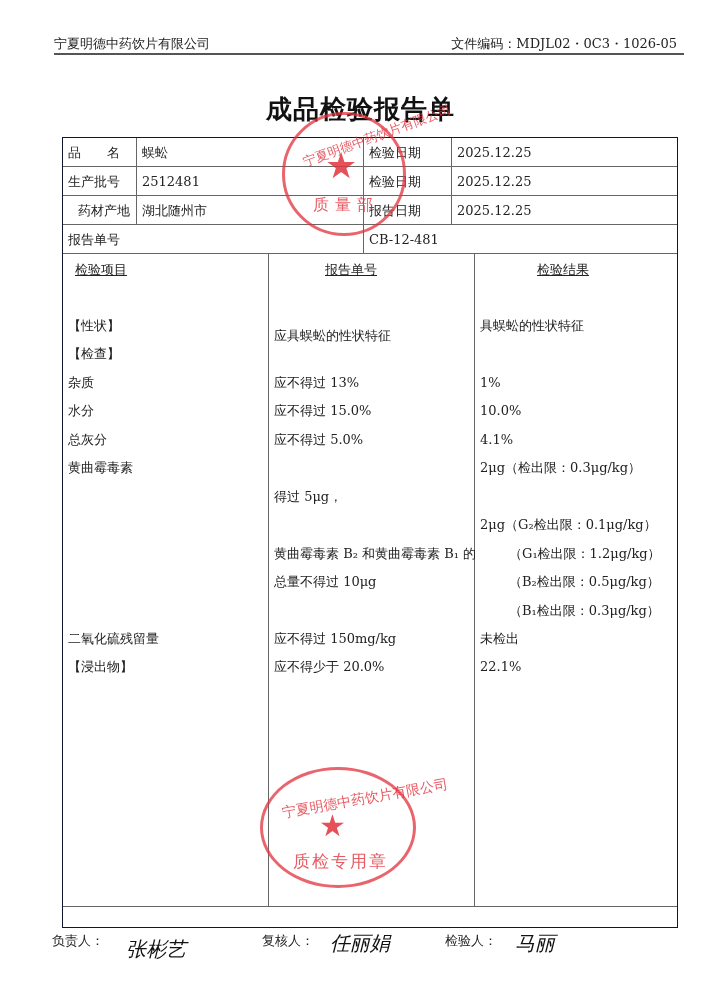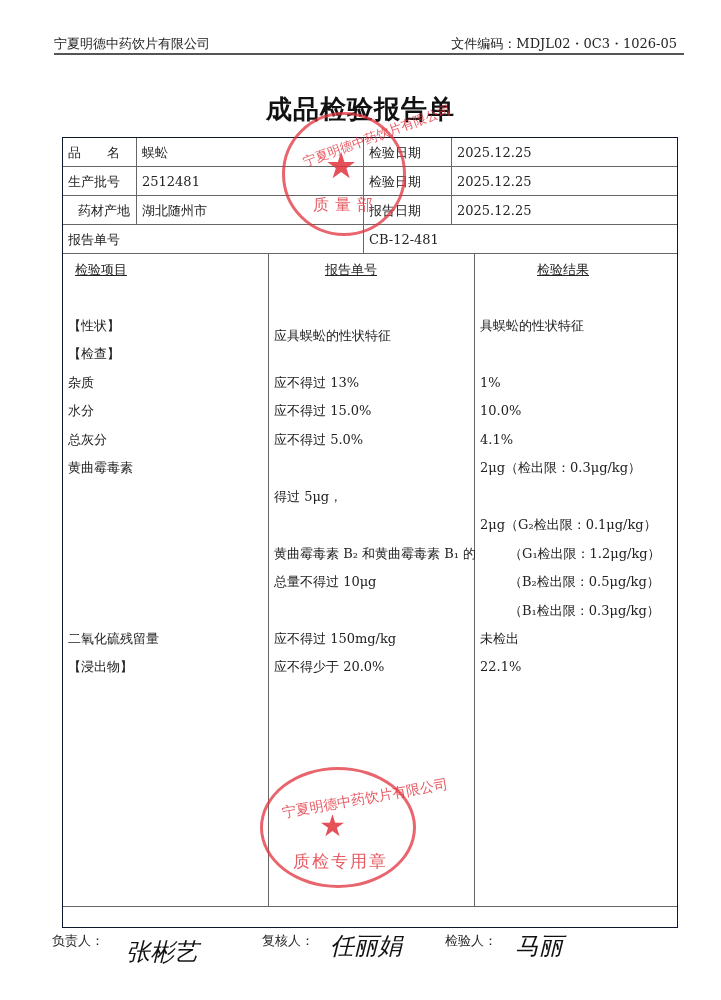--- a/index.html
+++ b/index.html
@@ -15,21 +15,21 @@
   .vl { position:absolute; width:0; border-left:1px solid #666; }
   .cell { position:absolute; font-size:13px; white-space:nowrap; line-height:16px; }
   .u { text-decoration:underline; }
   .small { font-size:13px; }
 
   .stamp { position:absolute; border:3px solid rgba(225,50,60,0.75); border-radius:50%; color:rgba(225,50,60,0.8); }
   .stamp .star { position:absolute; color:rgba(225,50,60,0.85); }
   .stamp .txt { position:absolute; font-family:"DejaVu Serif",serif; }
 
   .sig-label { position:absolute; font-size:13px; top:932px; }
-  .sig { position:absolute; top:932px; font-family:"DejaVu Serif",serif; font-size:24px; color:#111; font-style:italic; }
+  .sig { position:absolute; top:932px; font-family:"DejaVu Serif",serif; font-size:20px; color:#111; font-style:italic; }
 </style>
 </head>
 <body>
 
 <div>
   <div class="hdr-left">宁夏明德中药饮片有限公司</div>
   <div class="hdr-right">文件编码：MDJL02・0C3・1026-05</div>
   <div class="hdr-line"></div>
 </div>
 

